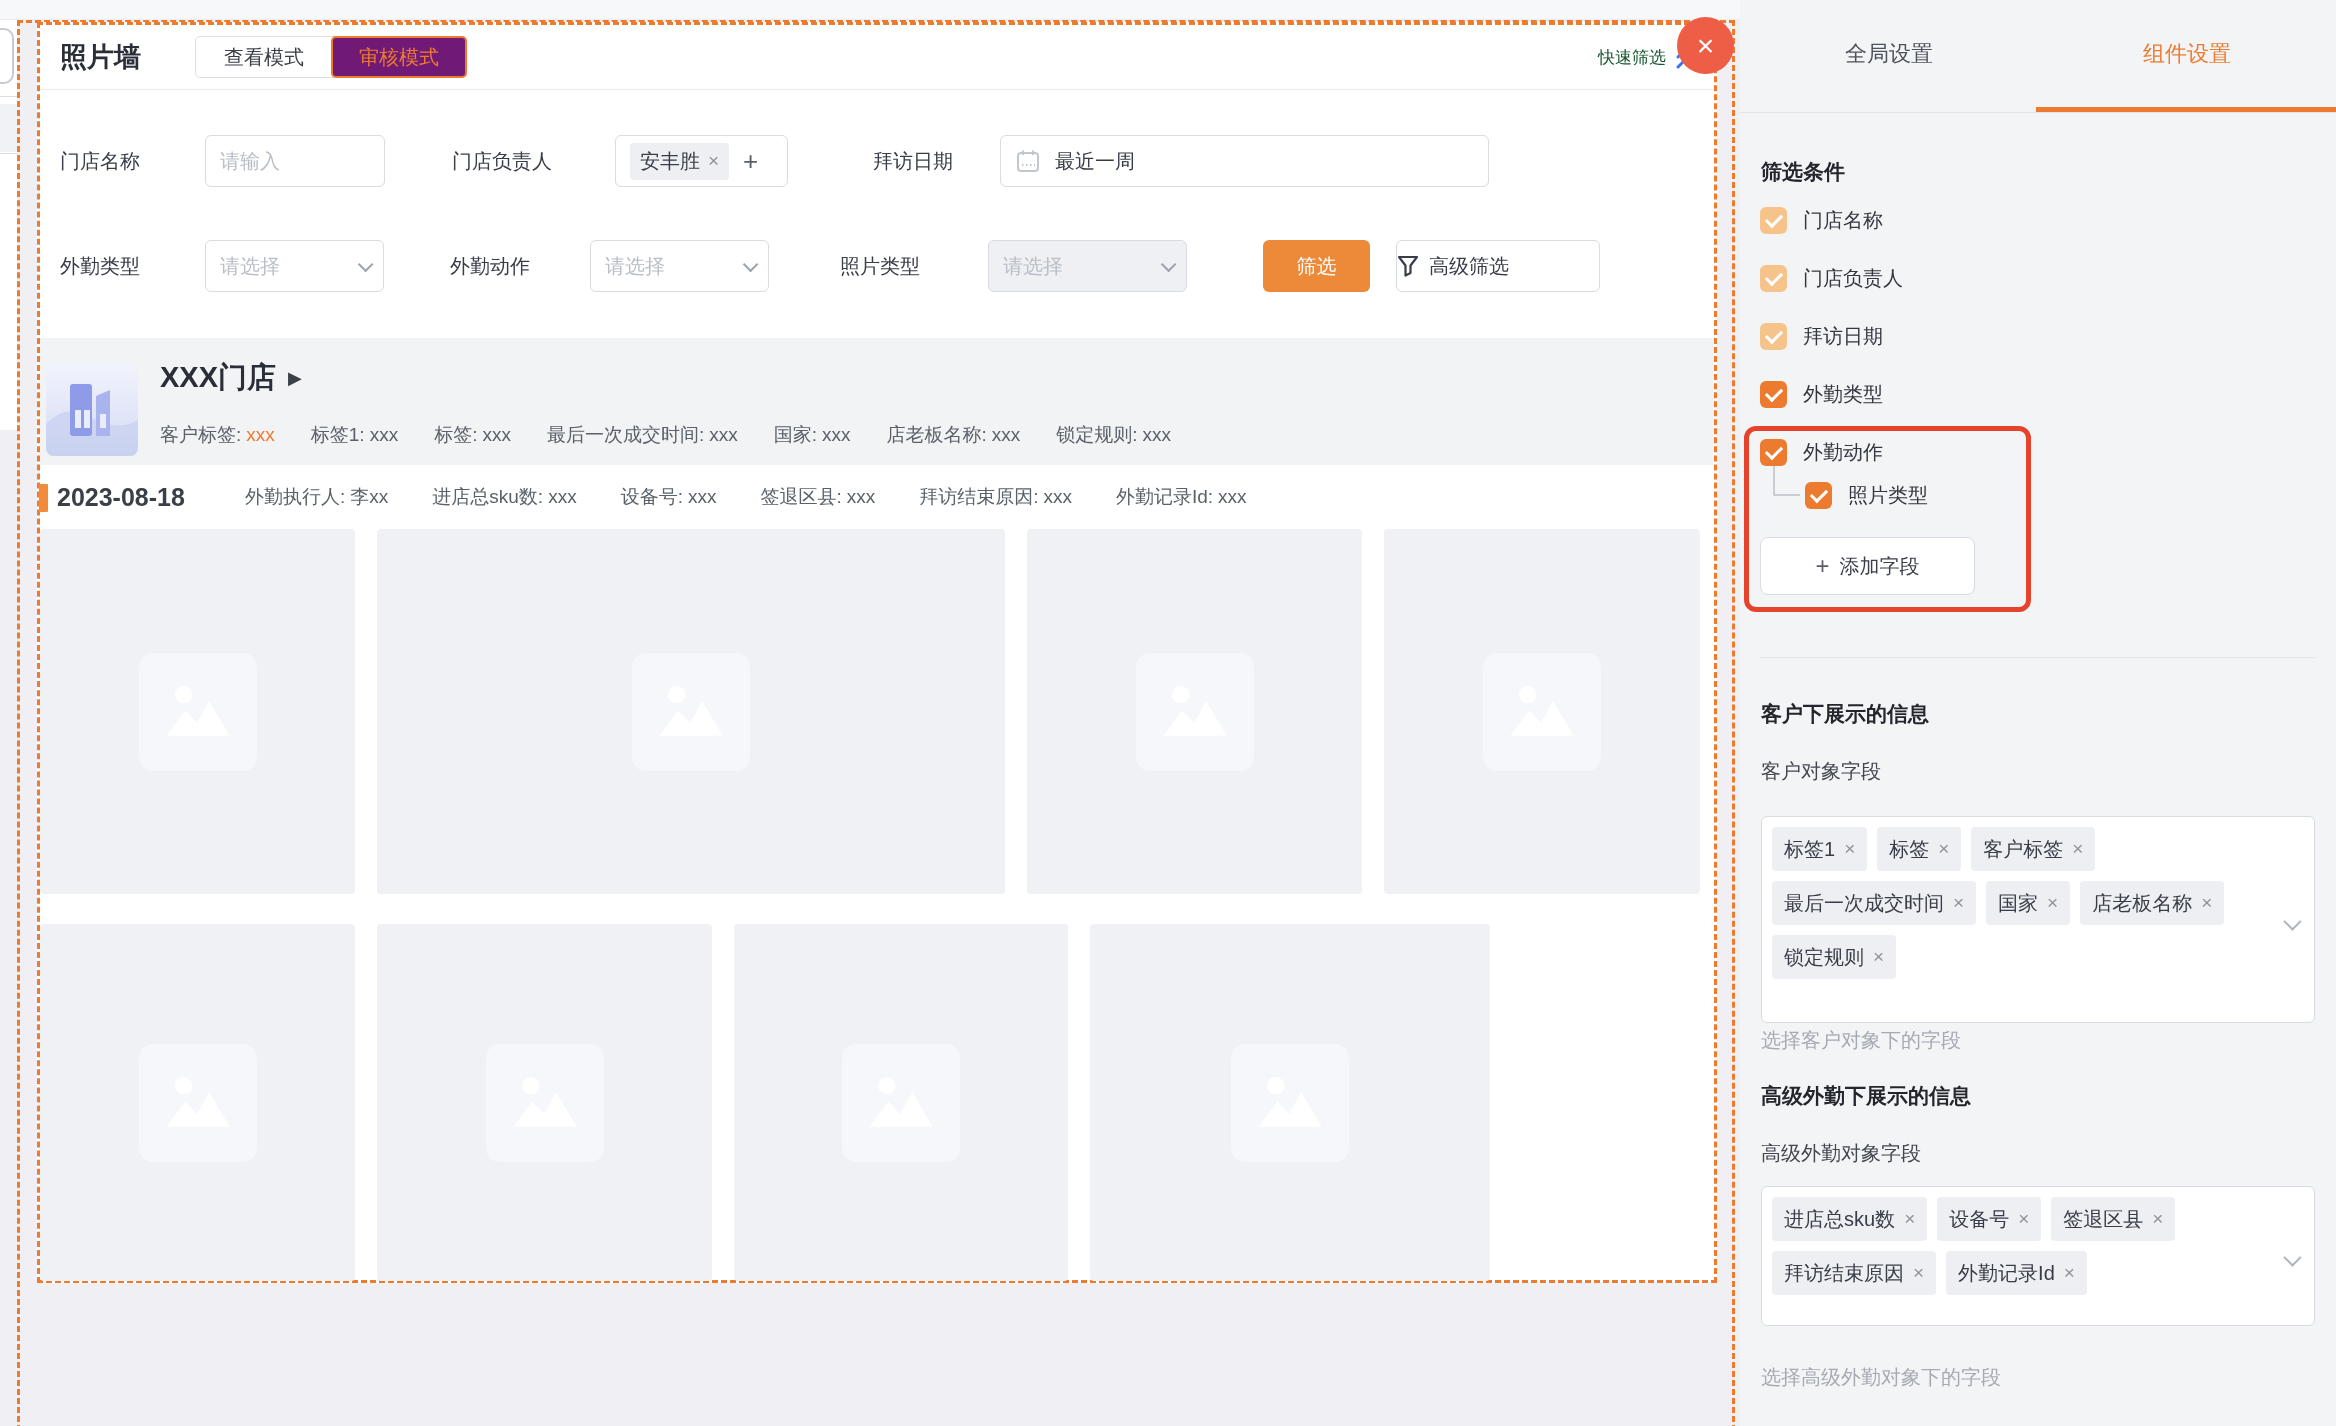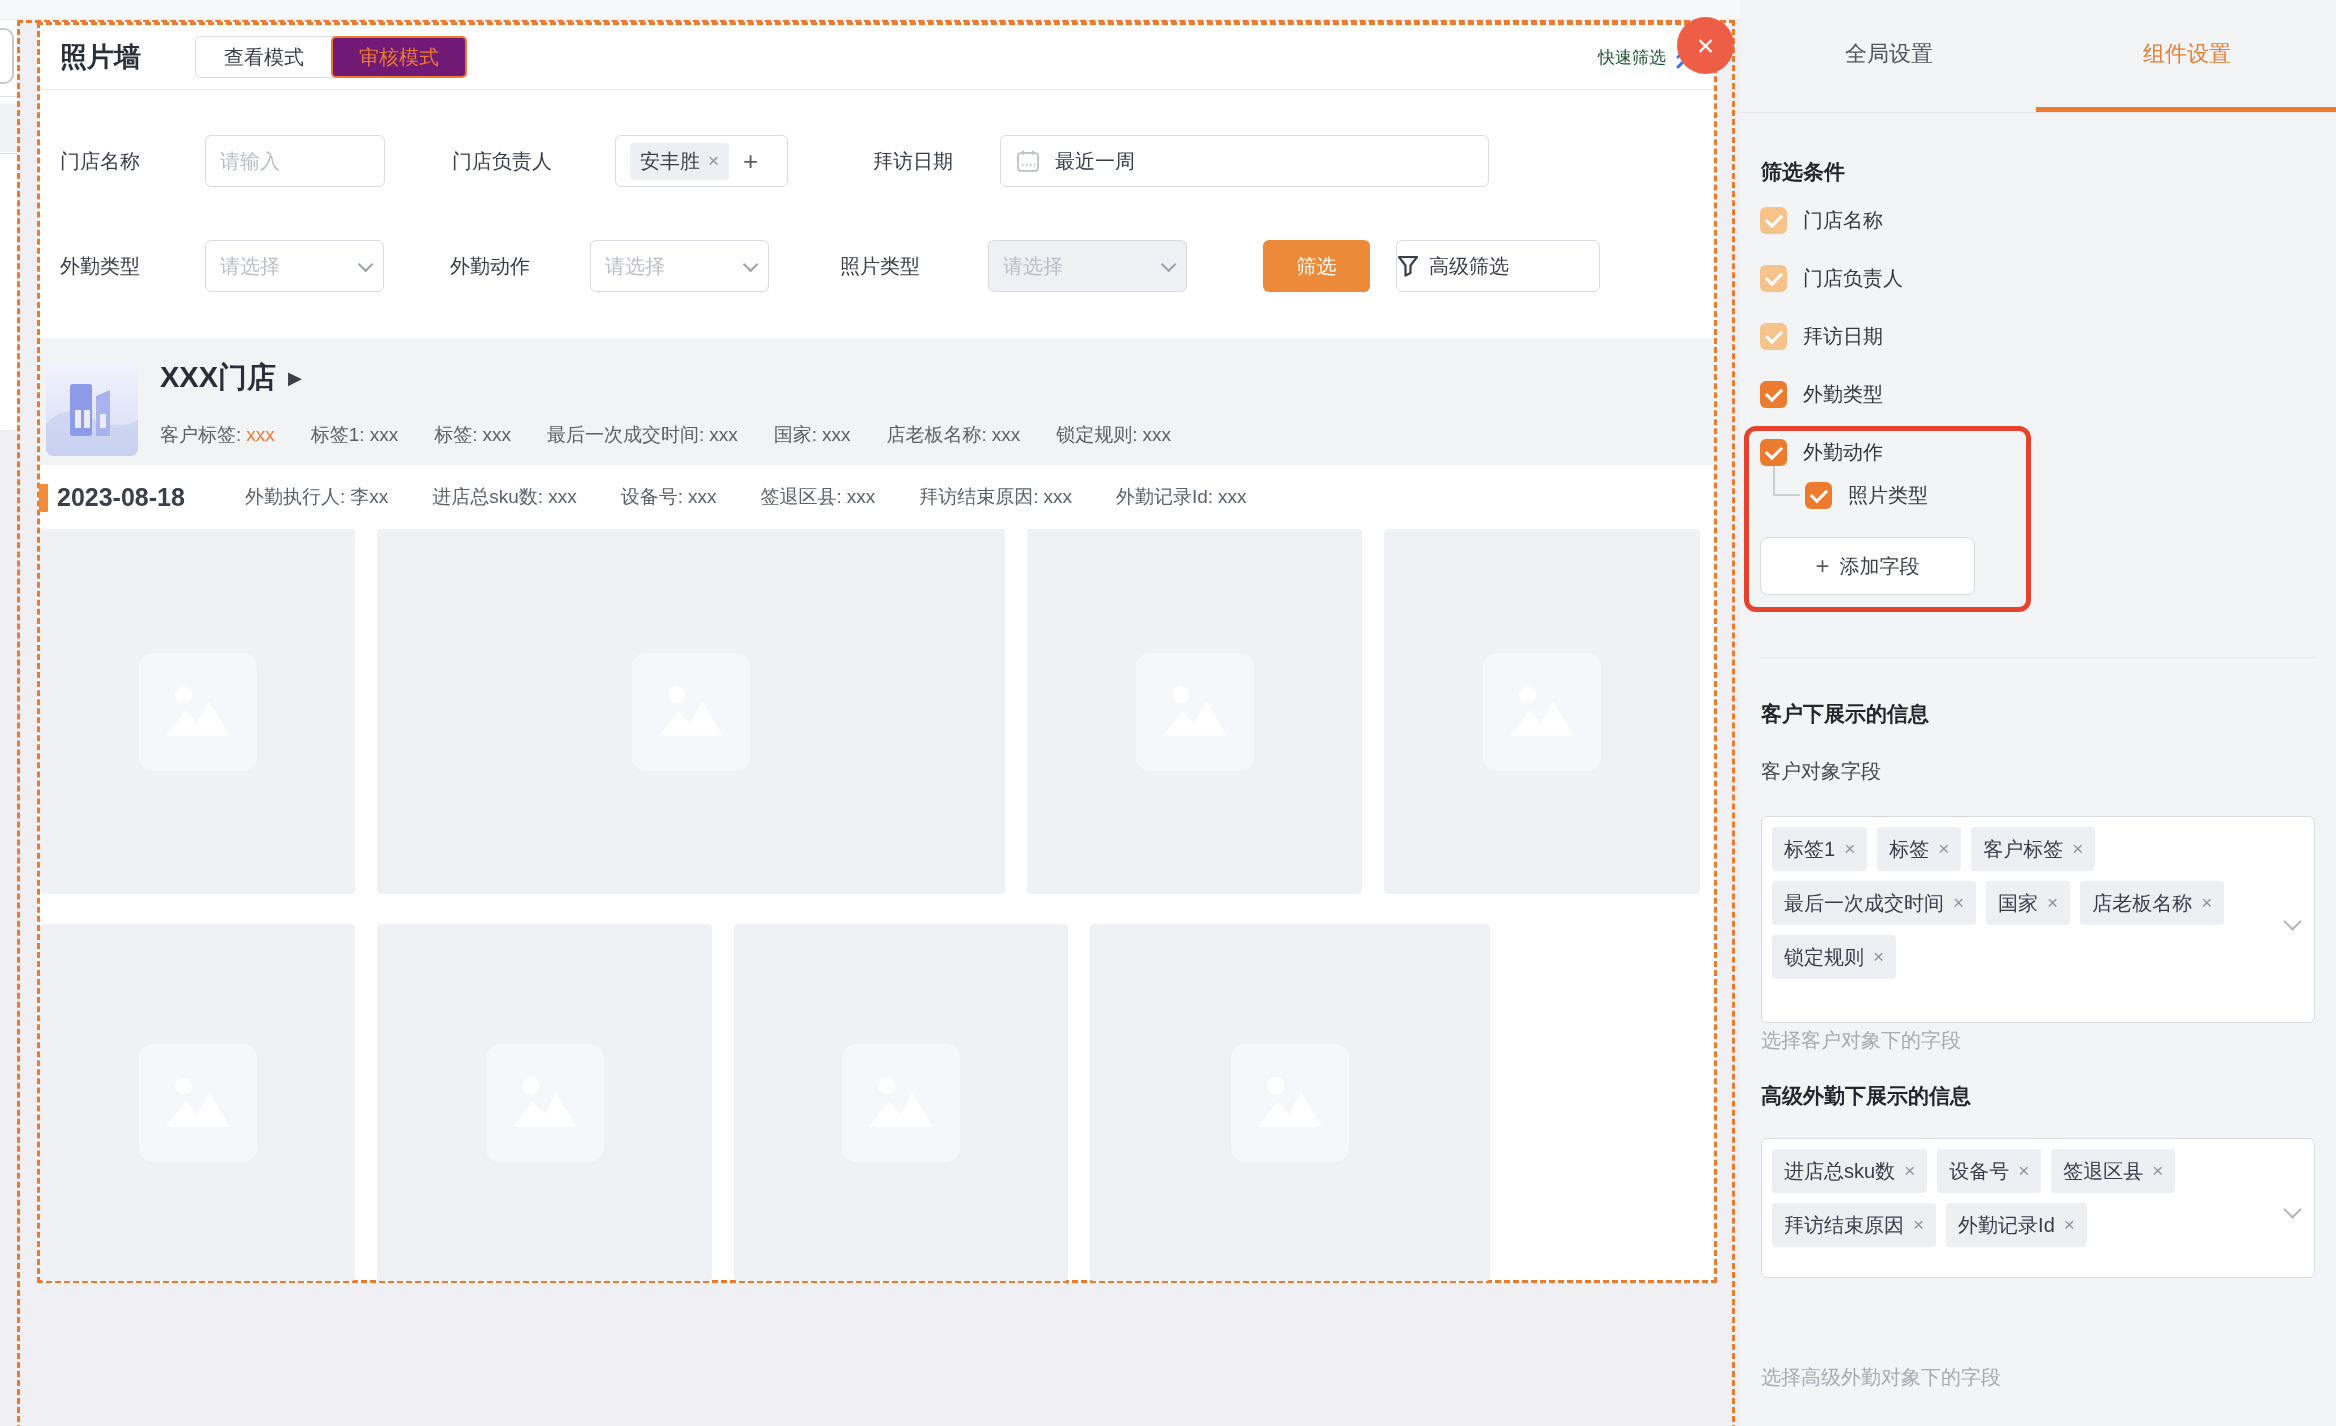--- a/index.html
+++ b/index.html
@@ -352,21 +352,21 @@
     <span class="ms-tag">
         <span>锁定规则</span>
         <span class="tag-x">×</span>
       </span>
     <span class="ms-chev"></span>
   </div>
   <div class="sb-helper" style="top:1027px;">选择客户对象下的字段</div>
 
   <div class="sb-h" style="top:1082px;">高级外勤下展示的信息</div>
   <div class="sb-sub" style="top:1140px;text-align:center;">高级外勤对象字段</div>
-  <div class="ms-box" style="top:1138px; min-height:140px;">
+  <div class="ms-box" style="top:1186px; min-height:140px;">
     <span class="ms-tag">
         <span>进店总sku数</span>
         <span class="tag-x">×</span>
       </span>
     <span class="ms-tag">
         <span>设备号</span>
         <span class="tag-x">×</span>
       </span>
     <span class="ms-tag">
         <span>签退区县</span>

